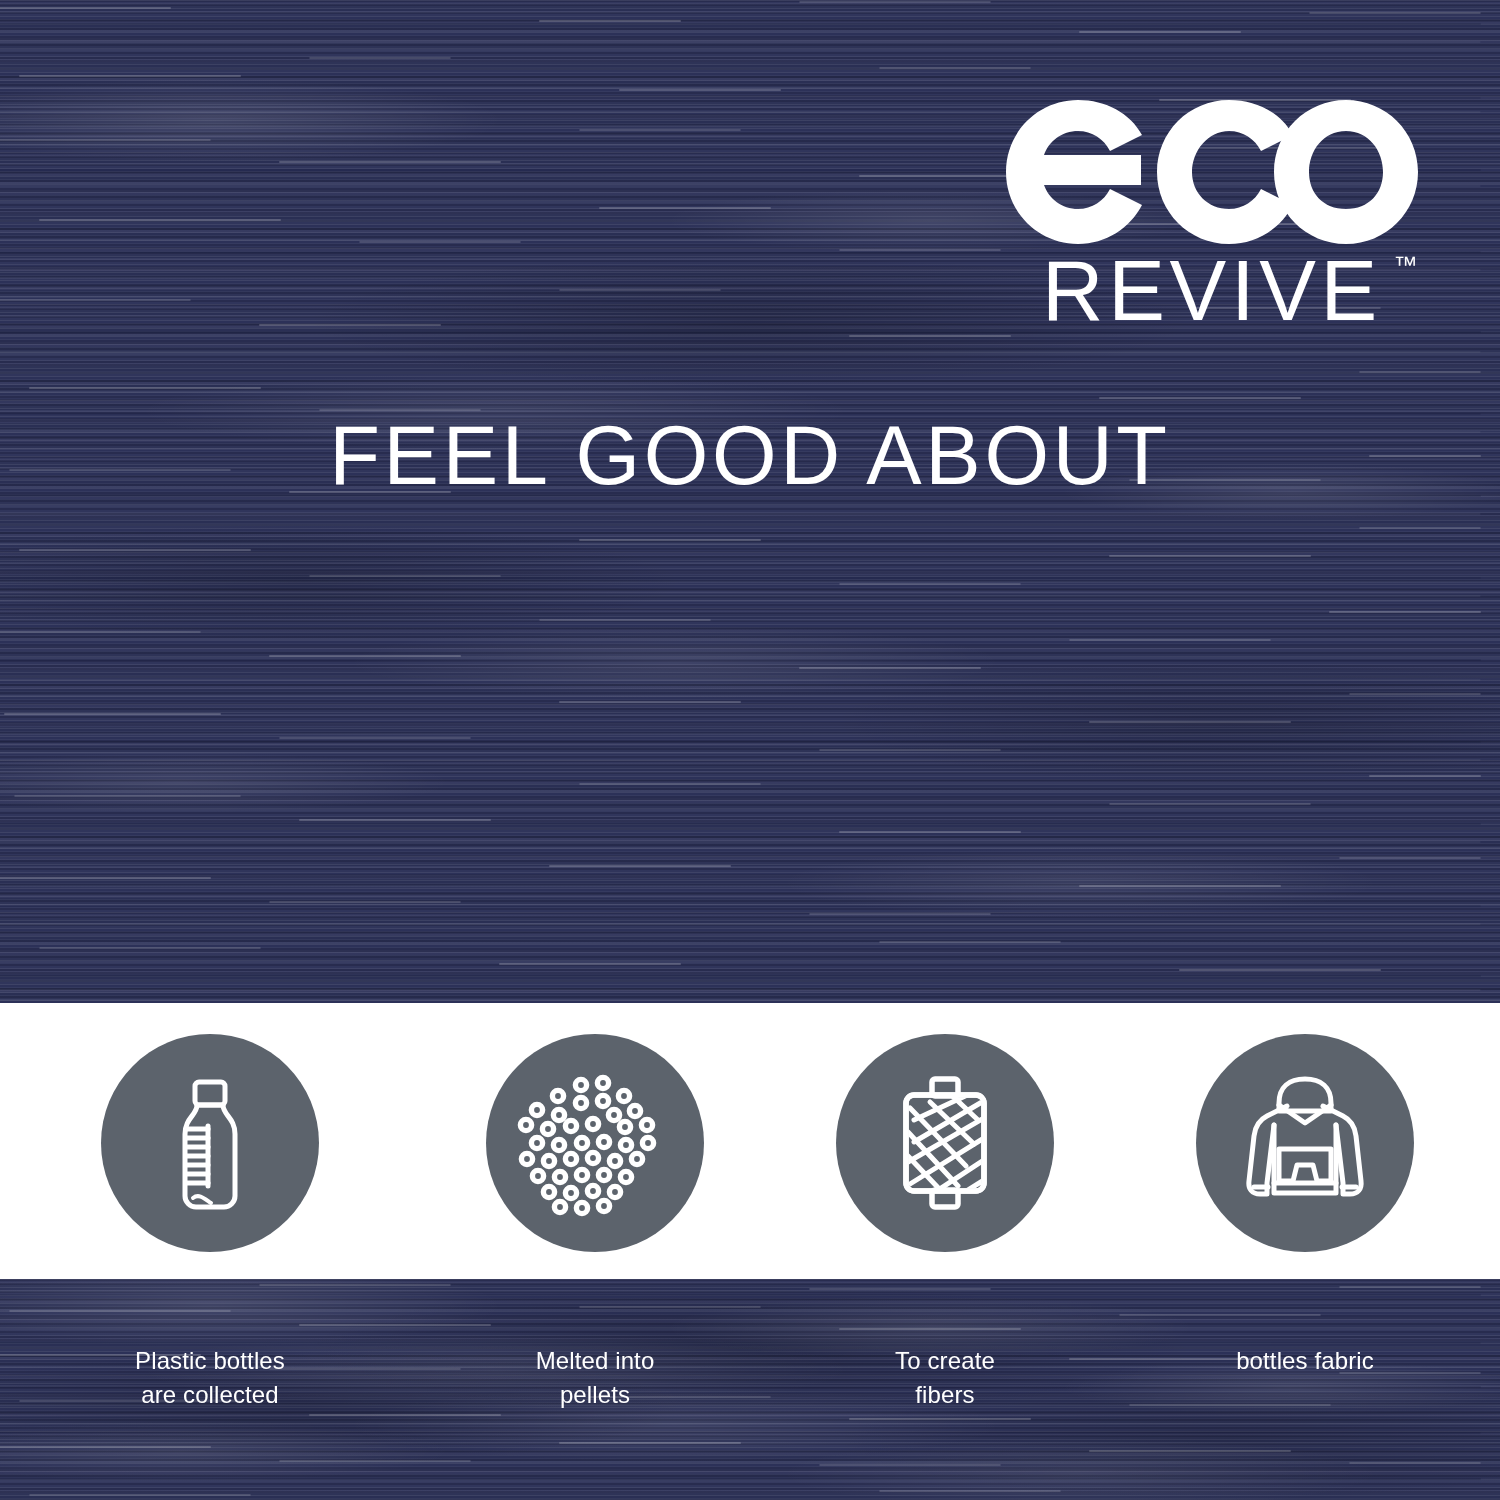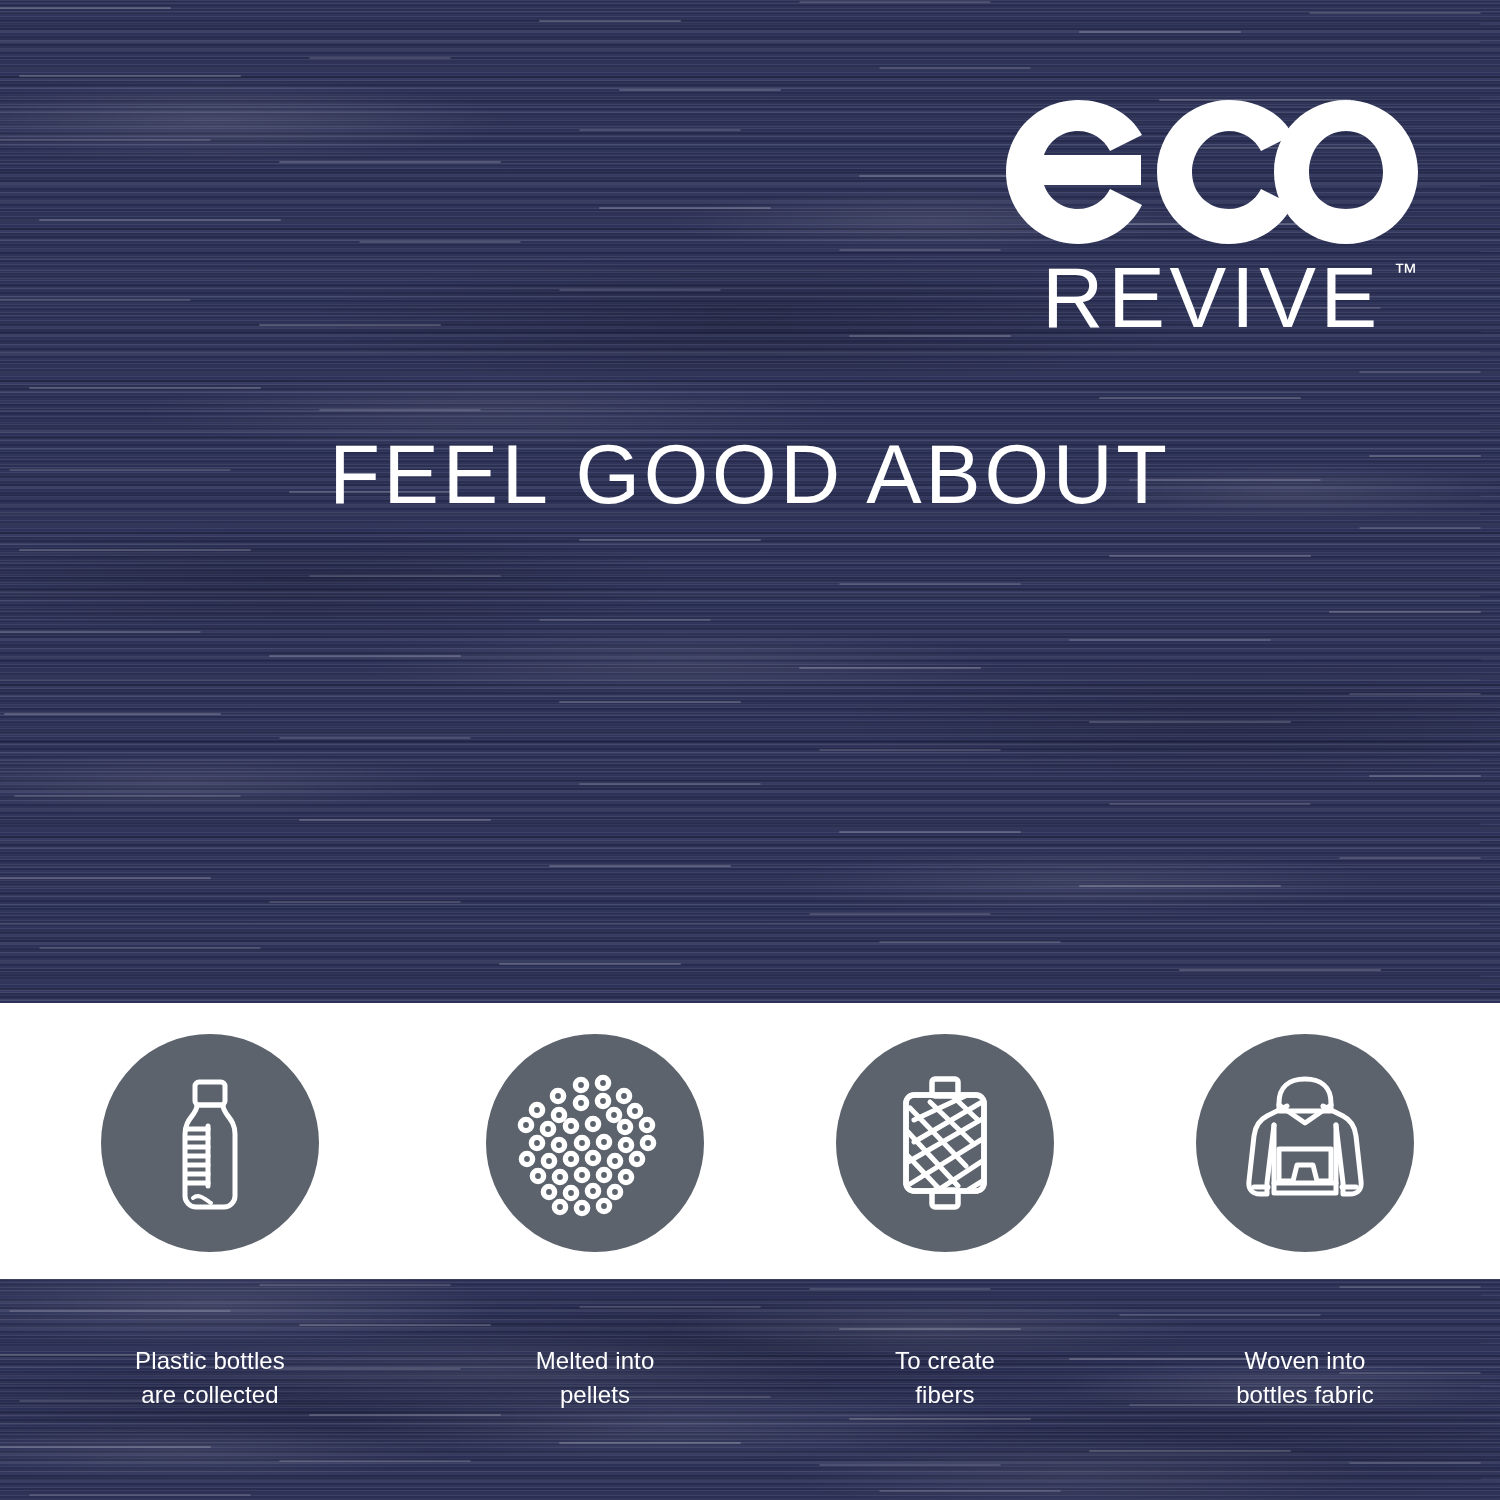--- a/index.html
+++ b/index.html
@@ -99,21 +99,21 @@
   }
   .logo-word {
     position: relative;
     display: inline-block;
     font-size: 85px;
     line-height: 0.92;
     font-weight: 300;
     letter-spacing: 0.055em;
     color: #ffffff;
     white-space: nowrap;
-    margin-top: 11px;
+    margin-top: 4px;
   }
   .logo-tm {
     position: absolute;
     right: -36px;
     top: 2px;
     font-size: 24px;
     font-weight: 400;
     letter-spacing: 0.02em;
   }
 
@@ -124,21 +124,21 @@
     top: 404px;
     text-align: center;
     color: #ffffff;
     font-size: 83px;
     line-height: 1.26;
     font-weight: 300;
     letter-spacing: 0.045em;
     text-transform: uppercase;
     white-space: nowrap;
   }
-  .headline .hl-line { display: block; margin-top: 19px; }
+  .headline .hl-line { display: block; }
 
   
   .icon-strip {
     position: absolute;
     left: 0;
     top: 1003px;
     width: 1500px;
     height: 276px;
     background: #ffffff;
   }
@@ -556,18 +556,17 @@
     </div>
     <div class="caption-cell" style="left:780px;">
       <span class="cap-line">To create</span>
       <span class="cap-line">fibers</span>
     </div>
     <div class="caption-cell" style="left:430px;">
       <span class="cap-line">Melted into</span>
       <span class="cap-line">pellets</span>
     </div>
     <div class="caption-cell" style="left:1140px;">
-      <span class="cap-line">Woven into</span>
       <span class="cap-line">bottles fabric</span>
     </div>
   </div>
 
 </div>
 
 </body></html>

